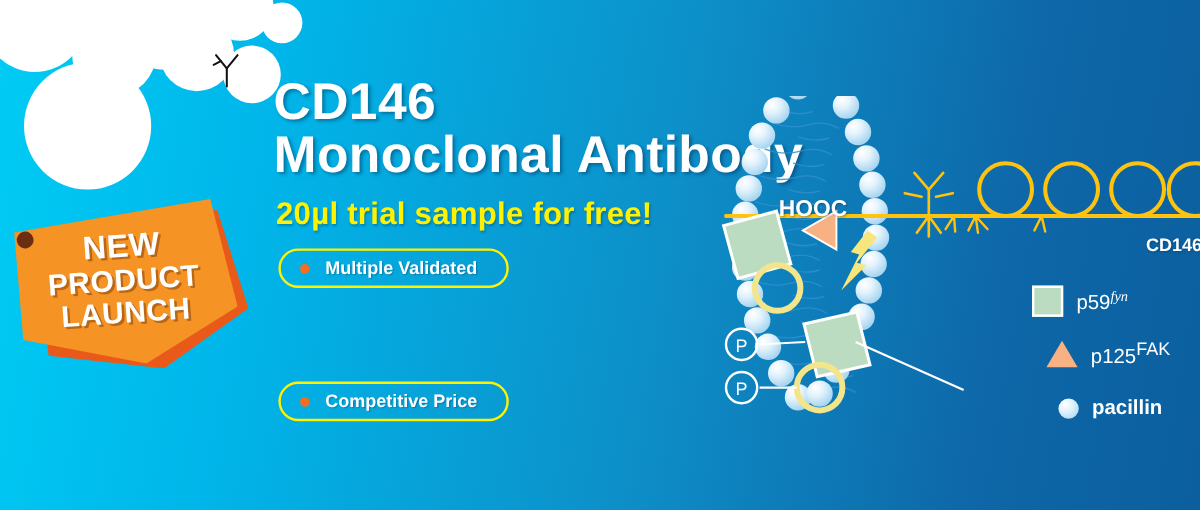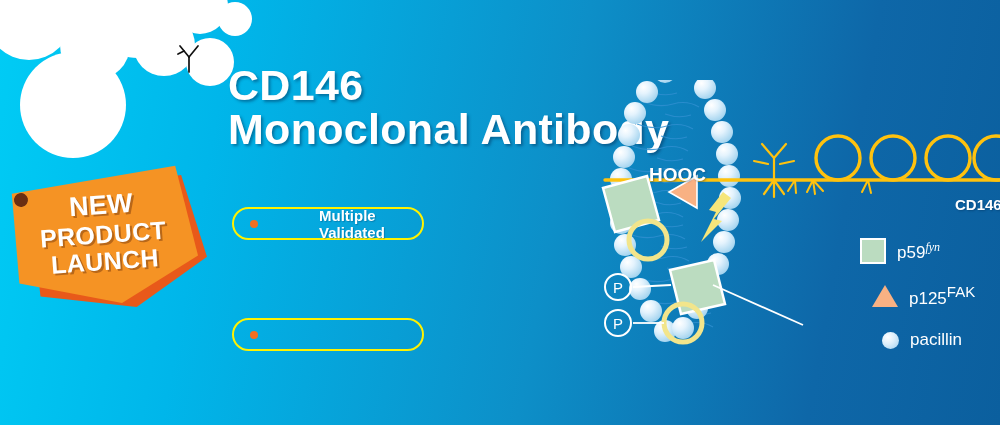--- a/index.html
+++ b/index.html
@@ -64,21 +64,20 @@
     text-shadow:1px 1px 2px rgba(0,50,90,.35);
   }
 
   
   .pill{
     position:absolute;left:232px;
     width:192px;height:33px;
     border:2.5px solid #FFF200;border-radius:20px;
     display:flex;align-items:center;
     box-sizing:border-box;
-    gap:48px;
   }
   .pill .dot{
     width:8px;height:8px;border-radius:50%;
     background:#F26F21;margin-left:16px;flex:none;
   }
   .pill .lbl{
     margin-left:13px;color:#ffffff;font-weight:bold;font-size:15px;
     text-shadow:1px 1px 1px rgba(0,45,85,.3);
   }
   #pill0{top:207px;}
@@ -98,21 +97,21 @@
             text-shadow:1px 1px 2px rgba(0,40,80,.45);}
 
   
   #legend{position:absolute;left:860px;top:238px;width:140px;}
   .leg-row{position:absolute;display:flex;align-items:center;}
   .leg-txt{color:#ffffff;font-size:17px;white-space:nowrap;}
   .leg-txt sup{font-size:15px;}
   .leg-txt sup.it{font-style:italic;font-family:"Liberation Serif",serif;font-size:12px;}
   #leg0{left:0px;top:0px;}
   #leg1{left:12px;top:45px;}
-  #leg2{left:22px;top:92px;}
+  #leg2{left:22px;top:92px;font-weight:bold;}
   .leg-sq{width:26px;height:26px;background:#BBDCC0;border:2px solid #ffffff;
           box-sizing:border-box;margin-right:11px;}
   .leg-tri{width:0;height:0;border-left:13px solid transparent;
            border-right:13px solid transparent;border-bottom:22px solid #F8B183;
            margin-right:11px;}
   .leg-cir{width:17px;height:17px;border-radius:50%;margin-right:11px;
            background:radial-gradient(circle at 34% 30%, #ffffff 0%, #dff0fb 40%, #9fd0ef 100%);}
 </style>
 </head>
 <body>
@@ -150,27 +149,29 @@
       <span class="tl1">NEW</span>
       <span class="tl2">PRODUCT</span>
       <span class="tl3">LAUNCH</span>
     </div>
   </div>
 
   <div id="headline">
     <div class="h1">CD146</div>
     <div class="h2">Monoclonal Antibody</div>
   </div>
+  <div id="subhead">20µl trial sample for free!</div>
 
   <div class="pill" id="pill0">
     <div class="dot"></div>
     <div class="lbl">Multiple Validated</div>
   </div>
   <div class="pill" id="pill2">
     <div class="dot"></div>
+    <div class="lbl">Competitive Price</div>
   </div>
 
   <div id="diagram">
     <svg width="415" height="300" viewBox="0 0 415 300">
       <defs>
         <radialGradient id="sph" cx="34%" cy="28%" r="72%">
           <stop offset="0%" stop-color="#ffffff"></stop>
           <stop offset="42%" stop-color="#e4f3fd"></stop>
           <stop offset="100%" stop-color="#a8d6f0"></stop>
         </radialGradient>

